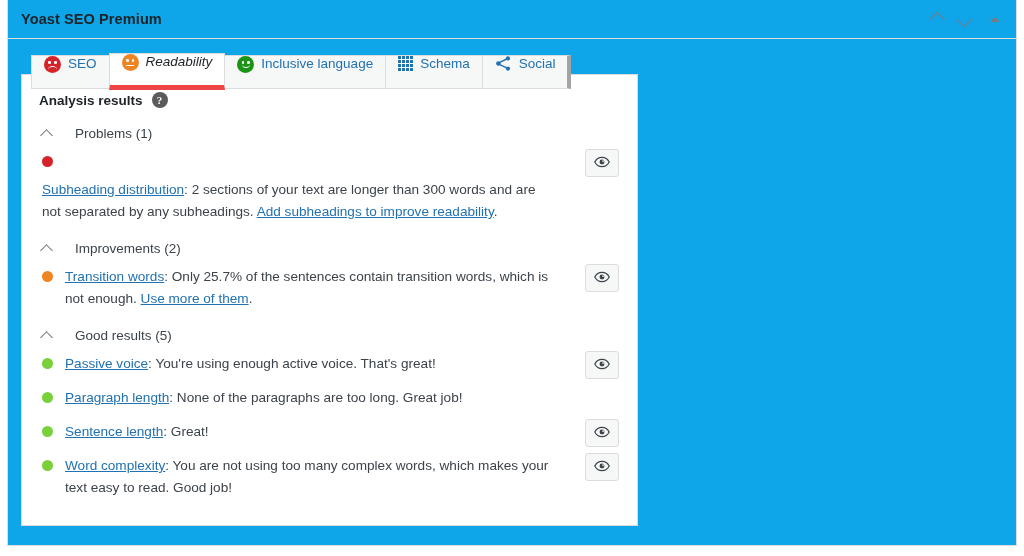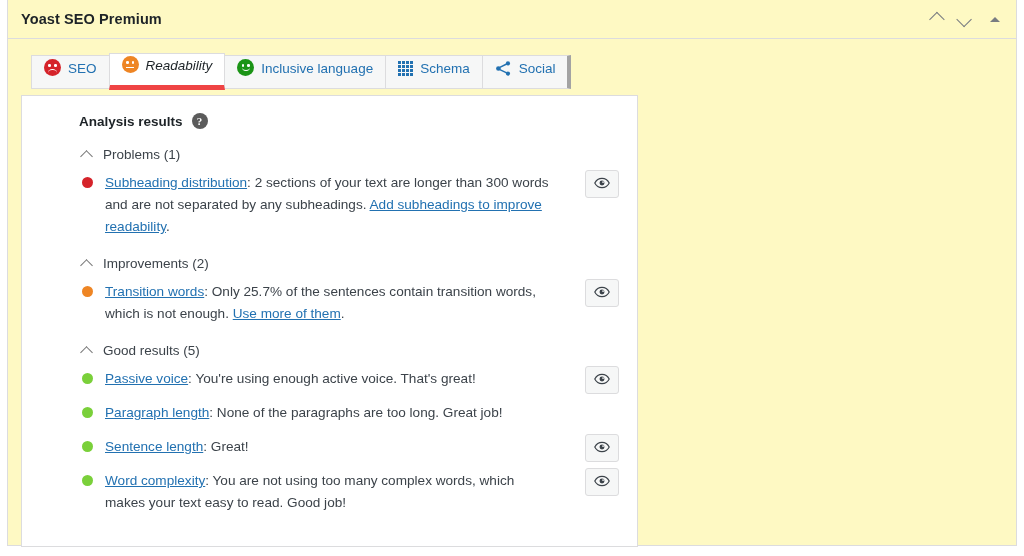--- a/index.html
+++ b/index.html
@@ -10,21 +10,21 @@
     font-family: "Liberation Sans", sans-serif;
     -webkit-font-smoothing: antialiased;
   }
   #root { position: relative; width: 1024px; height: 556px; background:#fff; overflow:hidden; }
 
   
   .metabox {
     position: absolute;
     left: 7px; top: 0px;
     width: 1010px; height: 546px;
-    background: #fef9c3;
+    background: #0ea5e9;
     border: 1px solid #dcdcde;
     border-top: none;
   }
   .mb-header {
     position: relative;
     height: 39px;
     border-bottom: 1px solid #dcdcde;
     display: flex; align-items: center;
   }
   .mb-title {
@@ -60,23 +60,23 @@
 
   
   .tabs-wrap {
     position: absolute;
     left: 23px; top: 53px;
     display: flex;
     align-items: flex-end;
     z-index: 3;
   }
   .tab {
-    display: flex; align-items: flex-end; gap: 7px;
+    display: flex; align-items: flex-start; gap: 7px;
     height: 34px;
-    padding: 12px 12px;
+    padding: 0 12px;
     background: #f6f7f7;
     border: 1px solid #dcdcde;
     border-right: none;
     font-size: 13.5px;
     color: #2271b1;
     cursor: pointer;
     white-space: nowrap;
     position: relative;
   }
   .tab:last-child { border-right: 4px solid #a3a3a3; }
@@ -123,47 +123,46 @@
     grid-template-rows: repeat(4,1fr); gap: 1.2px;
     flex: 0 0 auto;
   }
   .grid-icon i { background: #2271b1; display: block; }
 
   .share-icon { width: 17px; height: 15px; flex: 0 0 auto; }
 
   
   .results-card {
     position: absolute;
-    left: 13px; top: 95px;
+    left: 13px; top: 74px;
     width: 617px; height: 452px;
     background: #fff;
     border: 1px solid #dcdcde;
     z-index: 2;
     overflow: hidden;
-    padding-left: 40px;
   }
   .res-inner { padding: 17px 17px 0 17px; position: relative; }
 
   .analysis-title-row {
     display: flex; align-items: center; gap: 9px;
     margin-bottom: 18px;
   }
   .analysis-title {
     font-size: 13.5px; font-weight: bold; color: #1d2327;
   }
   .help-icon {
     width: 16px; height: 16px; border-radius: 50%;
     background: #5b5b5b; color:#fff; font-size: 11px;
     font-weight: bold; display:flex; align-items:center;
     justify-content:center; line-height:1; cursor: pointer;
     font-family: "Liberation Serif", serif;
   }
 
   .section-head {
-    display: flex; align-items: center; gap: 12px;
+    display: flex; align-items: center; gap: 24px;
     font-size: 13.5px; color: #3c434a; cursor: pointer;
     margin: 0 0 10px 0; padding-left: 3px;
   }
   .caret {
     width: 9px; height: 9px;
     border-left: 1.4px solid #757575;
     border-bottom: 1.4px solid #757575;
     transform: rotate(135deg);
     margin-top: 3px; flex: 0 0 auto;
   }
@@ -295,21 +294,21 @@
         <div class="analysis-title-row">
           <span class="analysis-title">Analysis results</span>
           <span class="help-icon">?</span>
         </div>
 
         <div id="sections">
             <div class="section-head">
               <span class="caret"></span>
               <span>Problems (1)</span>
             </div>
-            <div class="result-row" style="margin-bottom: 18px;">
+            <div class="result-row" style="margin-bottom: 18px; flex-direction: column;">
               <span class="bullet red"></span>
               <div class="rtext"><a href="#">Subheading distribution</a>: 2 sections of your text are longer than 300 words and are not separated by any subheadings. <a href="#">Add subheadings to improve readability</a>.</div>
               <button class="eye-btn">
                 <span><svg viewBox="0 0 20 20" width="16" height="16">
                     <path d="M10 4.2C5.6 4.2 2.2 7.6 1 10c1.2 2.4 4.6 5.8 9 5.8s7.8-3.4 9-5.8c-1.2-2.4-4.6-5.8-9-5.8z" fill="none" stroke="#3c434a" stroke-width="1.5"></path>
                     <circle cx="10" cy="10" r="3.1" fill="#3c434a"></circle>
                     <circle cx="11.3" cy="8.8" r="1.05" fill="#ffffff"></circle>
                   </svg></span>
               </button>
             </div>

